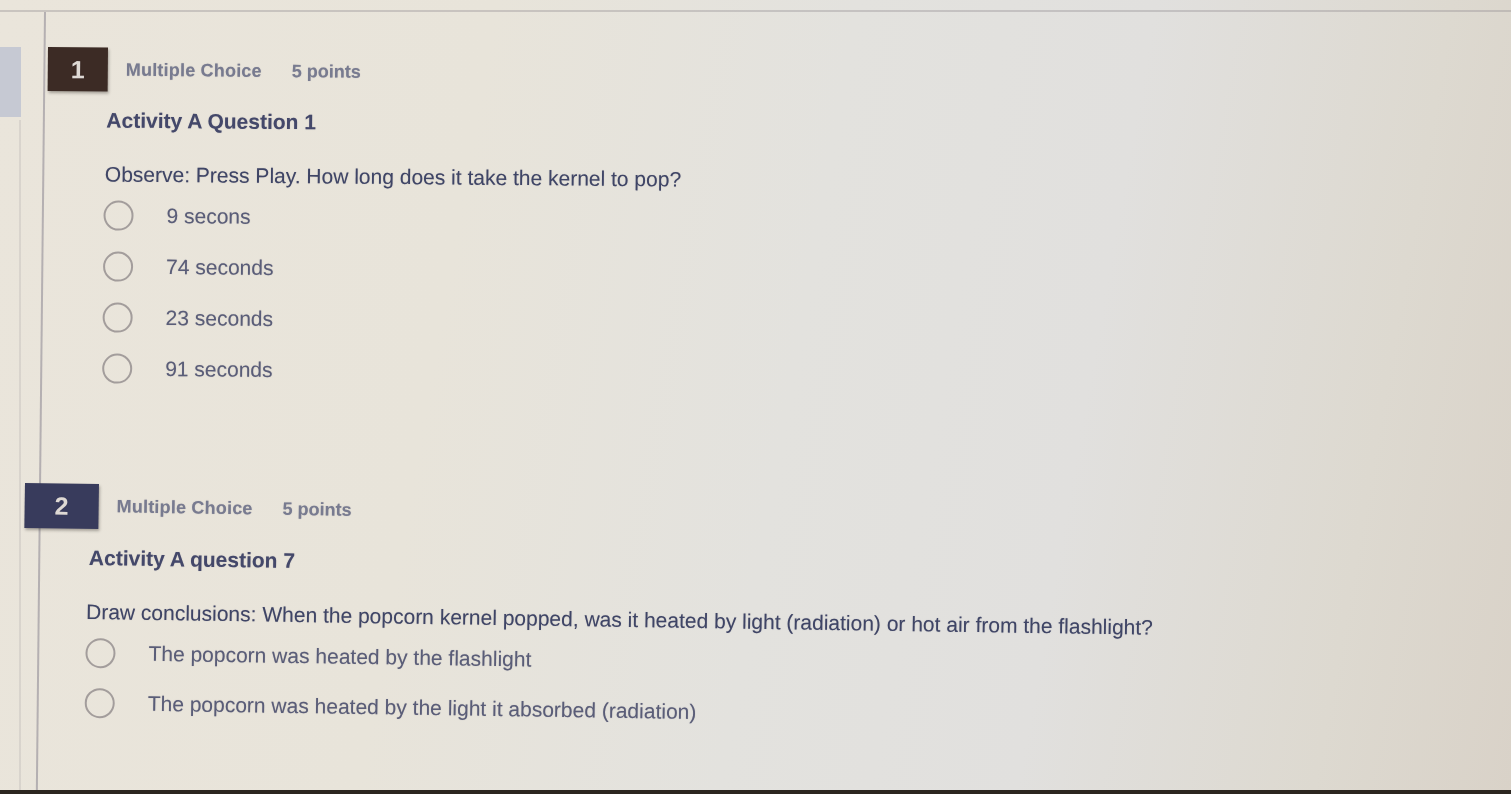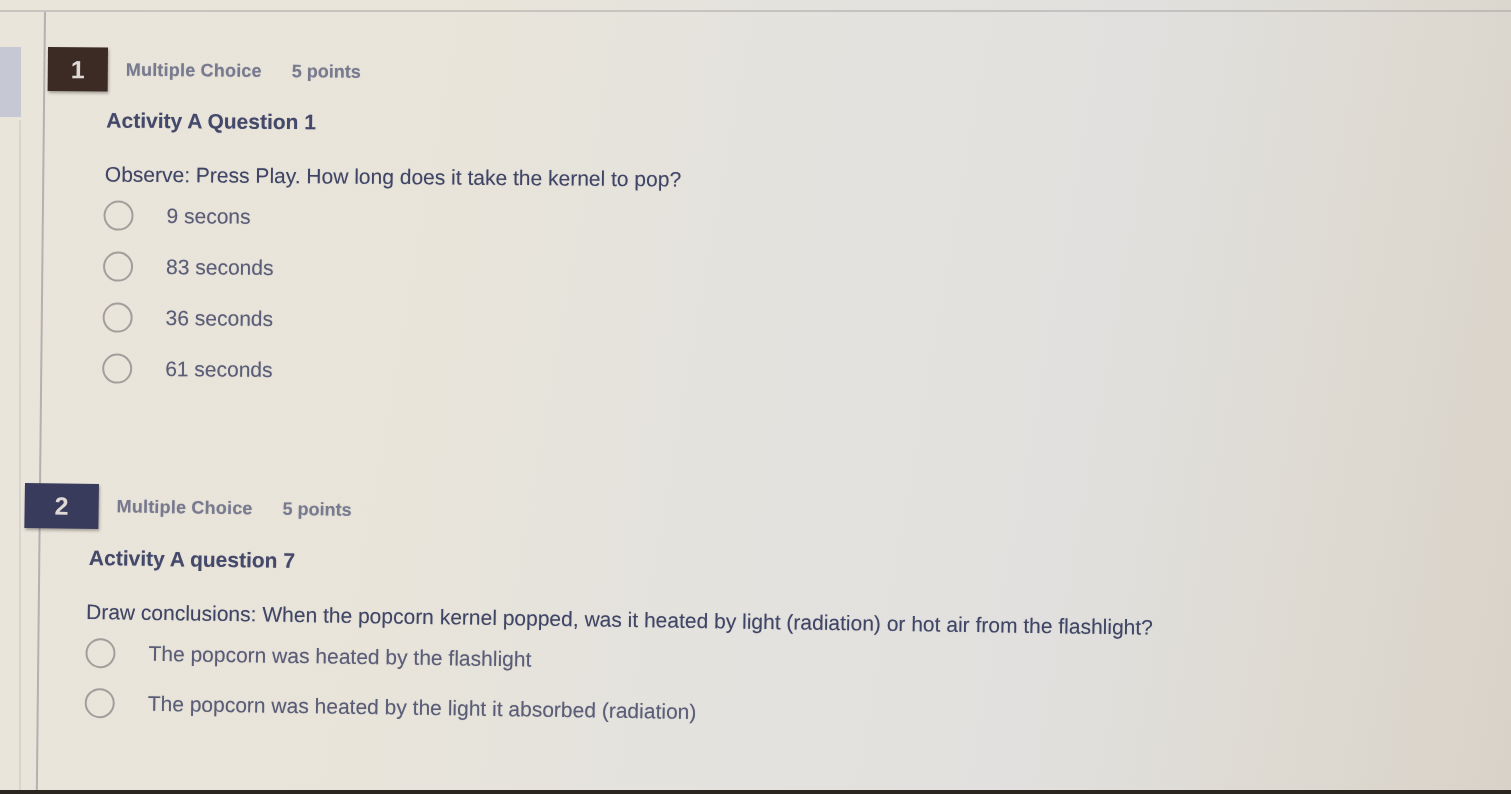--- a/index.html
+++ b/index.html
@@ -156,29 +156,29 @@
     </div>
     <div class="q-title">Activity A Question 1</div>
     <div class="q-prompt">Observe: Press Play. How long does it take the kernel to pop?</div>
     <div class="options">
       <div class="option-row">
         <span class="radio-circle"></span>
         <span class="option-label">9 secons</span>
       </div>
       <div class="option-row">
         <span class="radio-circle"></span>
-        <span class="option-label">83 seconds</span>
-      </div>
-      <div class="option-row">
-        <span class="radio-circle"></span>
-        <span class="option-label">36 seconds</span>
-      </div>
-      <div class="option-row">
-        <span class="radio-circle"></span>
-        <span class="option-label">61 seconds</span>
+        <span class="option-label">74 seconds</span>
+      </div>
+      <div class="option-row">
+        <span class="radio-circle"></span>
+        <span class="option-label">23 seconds</span>
+      </div>
+      <div class="option-row">
+        <span class="radio-circle"></span>
+        <span class="option-label">91 seconds</span>
       </div>
     </div>
   </div>
 
   <div class="question-card q2">
     <div class="q-header">
       <div class="q-badge" style="background: rgb(56, 59, 92);">2</div>
       <span class="q-type">Multiple Choice</span>
       <span class="q-points">5 points</span>
     </div>

